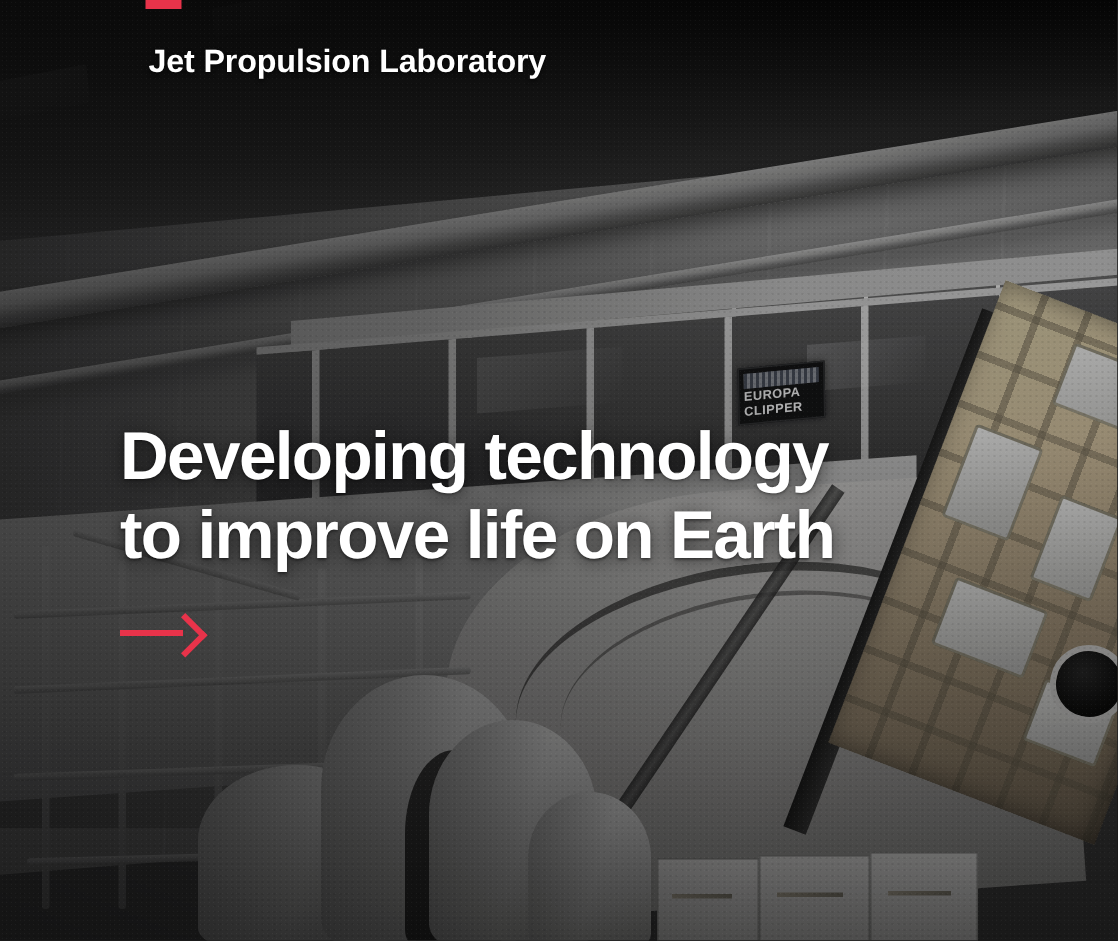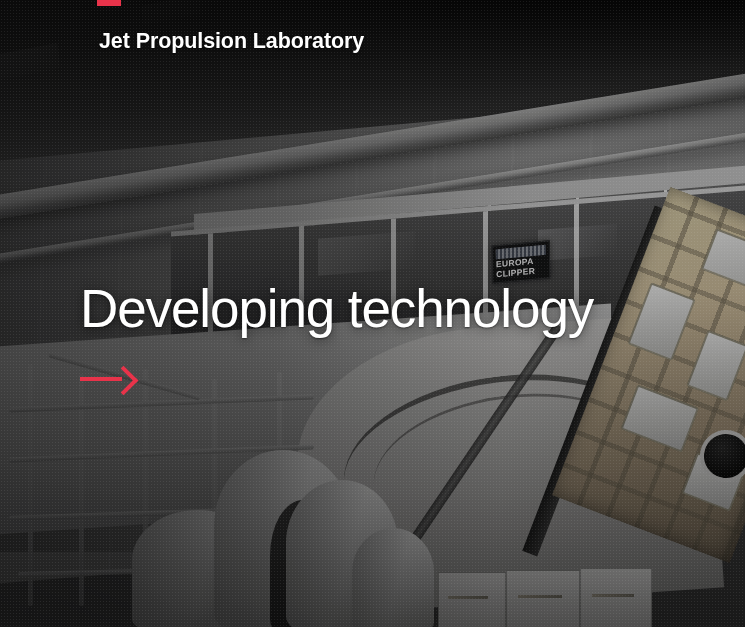--- a/index.html
+++ b/index.html
@@ -303,22 +303,22 @@
   .copy{position:absolute;left:80px;top:278px;z-index:40;max-width:660px;}
   .eyebrow{
     color:#e8334a;
     font-weight:bold;font-size:21px;letter-spacing:1.2px;
     text-transform:uppercase;
     text-shadow:0 1px 4px rgba(0,0,0,.55);
     margin:0 0 10px 0;
   }
   .headline{
     color:#ffffff;
-    font-weight:normal;
-    font-size:53px;
+    font-weight:bold;
+    font-size:45px;
     line-height:1.17;
     letter-spacing:-1.1px;
     margin:0;
     text-shadow:0 2px 12px rgba(0,0,0,.55), 0 1px 2px rgba(0,0,0,.45);
   }
   .cta{
     display:inline-block;margin-top:26px;
     position:relative;width:52px;height:26px;cursor:pointer;
   }
   .cta .shaft{
@@ -447,20 +447,21 @@
 
   <a class="brand" href="#">
     <span class="brand-text">
       <span class="brand-1">Jet Propulsion Laboratory</span>
     </span>
   </a>
 
   <div class="copy">
     <h1 class="headline">
       <span>Developing technology</span><br>
+      <span>to improve life on Earth</span>
     </h1>
     <a class="cta" href="#">
       <span class="shaft"></span>
       <span class="head"></span>
     </a>
   </div>
 
 </div>
 
 </body></html>

